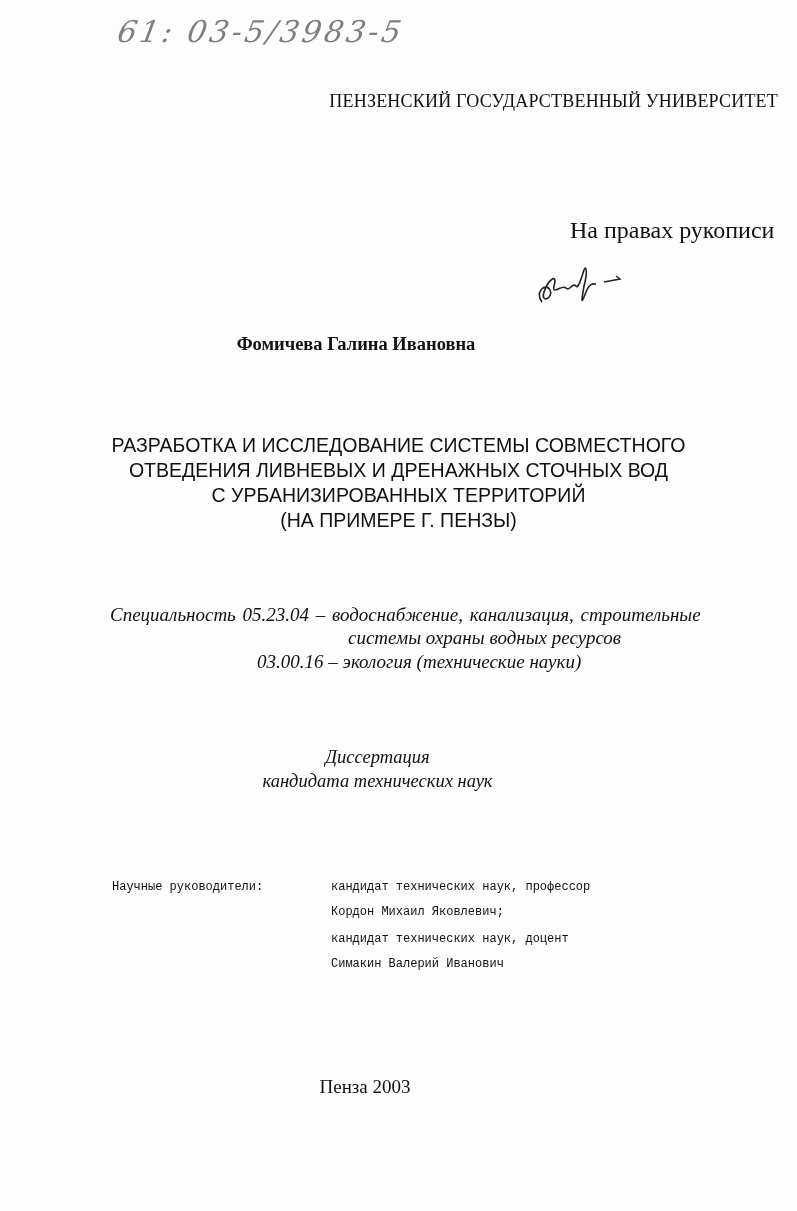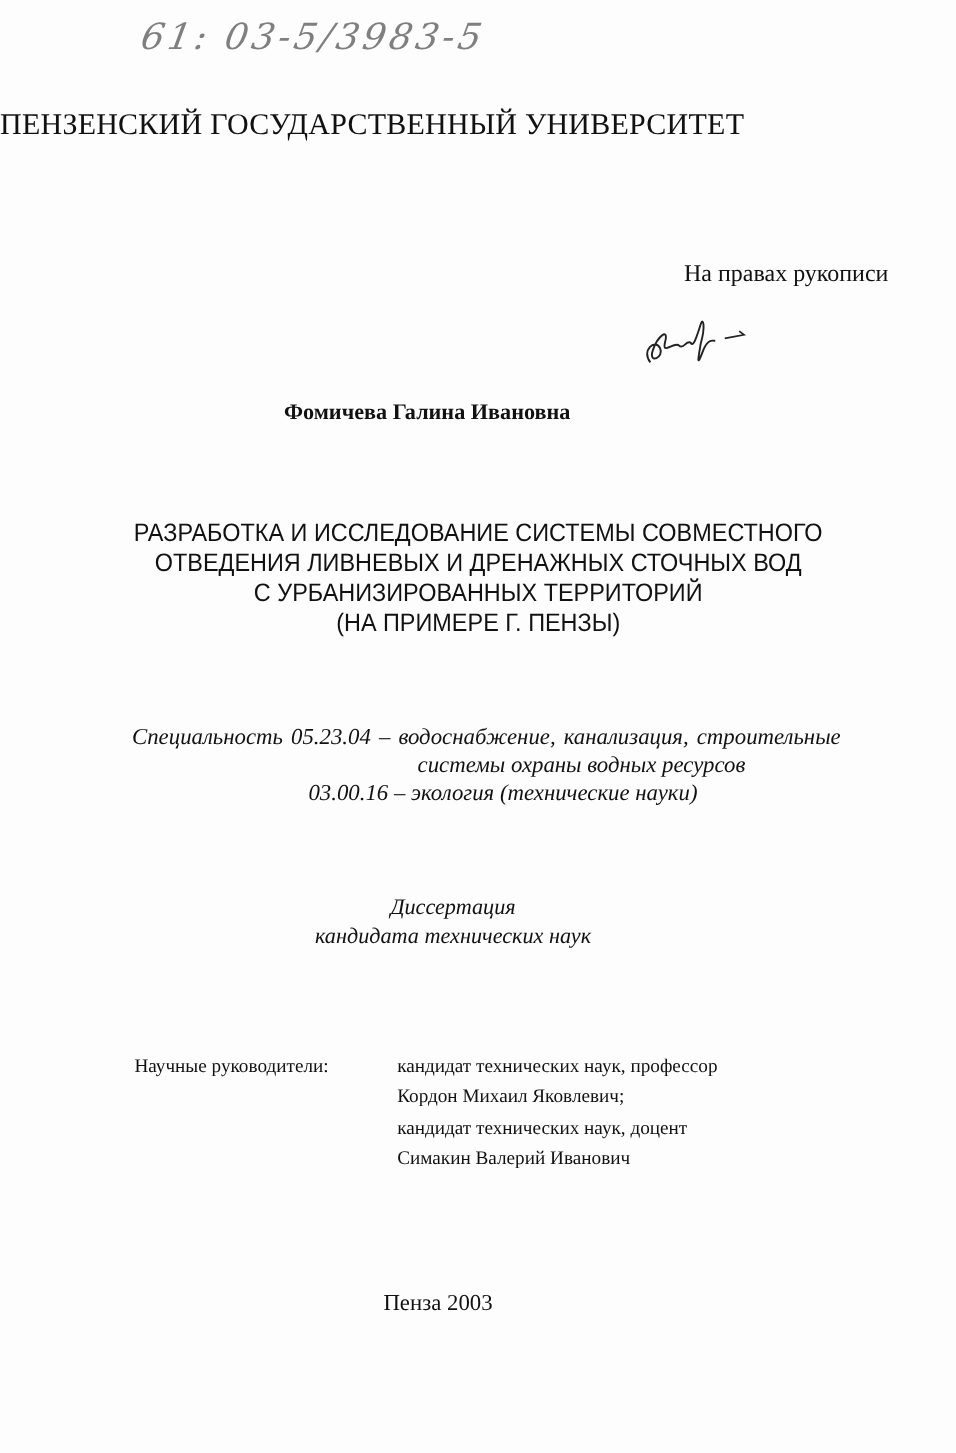--- a/index.html
+++ b/index.html
@@ -7,43 +7,43 @@
       width: 797px; height: 1211px; position: relative; overflow: hidden;
       font-family: "Liberation Serif", serif; color: #111;
     }
     .abs { position: absolute; white-space: nowrap; }
     .catalog-number {
       left: 118px; top: 14px; font-family: "DejaVu Serif", serif; font-style: italic;
       font-size: 30px; color: #555; letter-spacing: 3px; transform: skewX(-10deg);
       opacity: 0.75;
     }
     .university {
-      left: 0; width: 778px; top: 91px; text-align: left; font-size: 25px; letter-spacing: 0.2px;
+      left: 0; width: 778px; top: 91px; text-align: right; font-size: 18px; letter-spacing: 0.2px;
     }
     .rights {
-      left: 570px; top: 217px; font-size: 20px;
+      left: 570px; top: 217px; font-size: 24px;
     }
     .signature { left: 532px; top: 262px; width: 100px; height: 48px; }
     .author {
       left: 0; width: 712px; top: 334px; text-align: center; font-size: 18.5px; font-weight: bold;
     }
     .title {
       left: 0; width: 797px; top: 432px; text-align: center;
       font-family: "Liberation Sans", sans-serif; font-size: 21px; line-height: 25px;
       transform: scaleX(0.93); transform-origin: center top;
     }
     .title div { white-space: nowrap; }
     .spec { font-style: italic; font-size: 19px; }
     .spec-1 { left: 110px; top: 604px; word-spacing: 2px; }
     .spec-2 { left: 348px; top: 627px; }
     .spec-3 { left: 257px; top: 651px; }
     .diss {
       left: 0; width: 755px; top: 745px; text-align: center; font-style: italic; font-size: 18.5px; line-height: 24px;
     }
-    .sup { font-size: 16px; }
+    .sup { font-size: 12px; font-family: Liberation Mono, monospace; }
     .sup-label { left: 112px; top: 880px; }
     .sup-1 { left: 331px; top: 880px; }
     .sup-2 { left: 331px; top: 905px; }
     .sup-3 { left: 331px; top: 932px; }
     .sup-4 { left: 331px; top: 957px; }
     .city { left: 0; width: 730px; top: 1076px; text-align: center; font-size: 19px; }
   </style>
 </head>
 <body>
 

